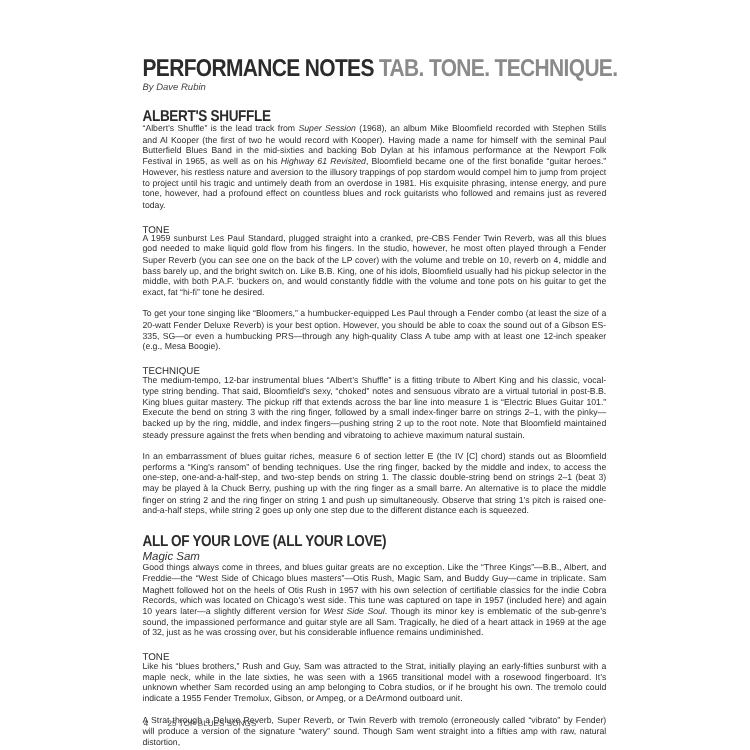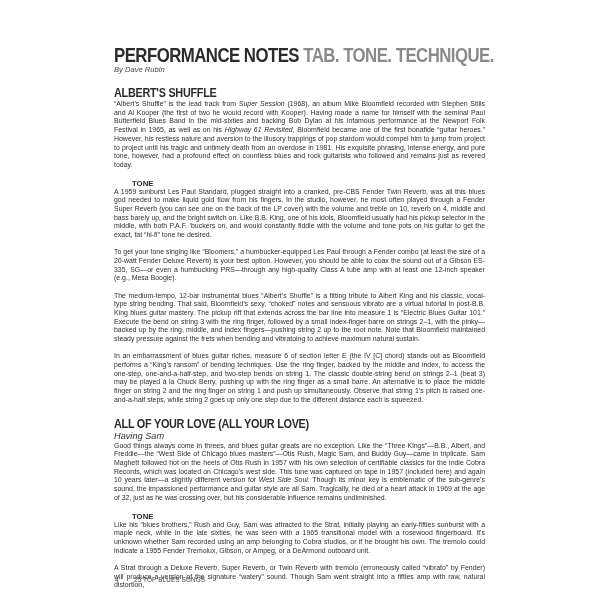--- a/index.html
+++ b/index.html
@@ -28,22 +28,22 @@
   .artist {
     font-style: italic; font-size: 9.2px; line-height: 10px; color: #333;
     margin: 0 0 1px 0;
   }
   .para {
     font-size: 6.95px; line-height: 8.7px; color: #2e2e2e;
     text-align: justify; margin: 0;
   }
   .para + .para { margin-top: 8.5px; }
   .sub-head {
-    font-weight: bold; font-size: 7.8px; line-height: 9px; color: #2b2b2b;
-    margin: 9px 0 0 18px;
+    font-weight: normal; font-size: 7.8px; line-height: 9px; color: #2b2b2b;
+    margin: 9px 0 0 0;
   }
   .song2 { margin-top: 10px; }
   .footer {
     position: absolute; top: 576px; left: 115px;
     font-family: "Liberation Sans", sans-serif; font-size: 6.4px; color: #333;
     white-space: nowrap;
   }
   .footer .pg { display: inline-block; width: 19px; }
   .footer .book { letter-spacing: 0.1px; color: #444; }
   em { font-style: italic; }
@@ -59,27 +59,28 @@
   <p class="byline">By Dave Rubin</p>
 
   <section>
     <h2 class="song-title">ALBERT'S SHUFFLE</h2>
     <p class="para"><span>“Albert’s Shuffle” is the lead track from </span><em>Super Session</em><span> (1968), an album Mike Bloomfield recorded with Stephen Stills and Al Kooper (the first of two he would record with Kooper). Having made a name for himself with the seminal Paul Butterfield Blues Band in the mid-sixties and backing Bob Dylan at his infamous performance at the Newport Folk Festival in 1965, as well as on his </span><em>Highway 61 Revisited</em><span>, Bloomfield became one of the first bonafide “guitar heroes.” However, his restless nature and aversion to the illusory trappings of pop stardom would compel him to jump from project to project until his tragic and untimely death from an overdose in 1981. His exquisite phrasing, intense energy, and pure tone, however, had a profound effect on countless blues and rock guitarists who followed and remains just as revered today.</span></p>
 
     <h3 class="sub-head">TONE</h3>
     <p class="para">A 1959 sunburst Les Paul Standard, plugged straight into a cranked, pre-CBS Fender Twin Reverb, was all this blues god needed to make liquid gold flow from his fingers. In the studio, however, he most often played through a Fender Super Reverb (you can see one on the back of the LP cover) with the volume and treble on 10, reverb on 4, middle and bass barely up, and the bright switch on. Like B.B. King, one of his idols, Bloomfield usually had his pickup selector in the middle, with both P.A.F. ‘buckers on, and would constantly fiddle with the volume and tone pots on his guitar to get the exact, fat “hi-fi” tone he desired.</p>
     <p class="para">To get your tone singing like “Bloomers,” a humbucker-equipped Les Paul through a Fender combo (at least the size of a 20-watt Fender Deluxe Reverb) is your best option. However, you should be able to coax the sound out of a Gibson ES-335, SG—or even a humbucking PRS—through any high-quality Class A tube amp with at least one 12-inch speaker (e.g., Mesa Boogie).</p>
 
+    <h3 class="sub-head">TECHNIQUE</h3>
     <p class="para">The medium-tempo, 12-bar instrumental blues “Albert’s Shuffle” is a fitting tribute to Albert King and his classic, vocal-type string bending. That said, Bloomfield’s sexy, “choked” notes and sensuous vibrato are a virtual tutorial in post-B.B. King blues guitar mastery. The pickup riff that extends across the bar line into measure 1 is “Electric Blues Guitar 101.” Execute the bend on string 3 with the ring finger, followed by a small index-finger barre on strings 2–1, with the pinky—backed up by the ring, middle, and index fingers—pushing string 2 up to the root note. Note that Bloomfield maintained steady pressure against the frets when bending and vibratoing to achieve maximum natural sustain.</p>
     <p class="para">In an embarrassment of blues guitar riches, measure 6 of section letter E (the IV [C] chord) stands out as Bloomfield performs a “King’s ransom” of bending techniques. Use the ring finger, backed by the middle and index, to access the one-step, one-and-a-half-step, and two-step bends on string 1. The classic double-string bend on strings 2–1 (beat 3) may be played à la Chuck Berry, pushing up with the ring finger as a small barre. An alternative is to place the middle finger on string 2 and the ring finger on string 1 and push up simultaneously. Observe that string 1’s pitch is raised one-and-a-half steps, while string 2 goes up only one step due to the different distance each is squeezed.</p>
   </section>
 
   <section class="song2">
     <h2 class="song-title">ALL OF YOUR LOVE (ALL YOUR LOVE)</h2>
-    <p class="artist">Having Sam</p>
+    <p class="artist">Magic Sam</p>
     <p class="para"><span>Good things always come in threes, and blues guitar greats are no exception. Like the “Three Kings”—B.B., Albert, and Freddie—the “West Side of Chicago blues masters”—Otis Rush, Magic Sam, and Buddy Guy—came in triplicate. Sam Maghett followed hot on the heels of Otis Rush in 1957 with his own selection of certifiable classics for the indie Cobra Records, which was located on Chicago’s west side. This tune was captured on tape in 1957 (included here) and again 10 years later—a slightly different version for </span><em>West Side Soul</em><span>. Though its minor key is emblematic of the sub-genre’s sound, the impassioned performance and guitar style are all Sam. Tragically, he died of a heart attack in 1969 at the age of 32, just as he was crossing over, but his considerable influence remains undiminished.</span></p>
 
     <h3 class="sub-head">TONE</h3>
     <p class="para">Like his “blues brothers,” Rush and Guy, Sam was attracted to the Strat, initially playing an early-fifties sunburst with a maple neck, while in the late sixties, he was seen with a 1965 transitional model with a rosewood fingerboard. It’s unknown whether Sam recorded using an amp belonging to Cobra studios, or if he brought his own. The tremolo could indicate a 1955 Fender Tremolux, Gibson, or Ampeg, or a DeArmond outboard unit.</p>
     <p class="para">A Strat through a Deluxe Reverb, Super Reverb, or Twin Reverb with tremolo (erroneously called “vibrato” by Fender) will produce a version of the signature “watery” sound. Though Sam went straight into a fifties amp with raw, natural distortion,</p>
   </section>
 </div>
 
 <div class="footer">
   <span class="pg">4</span><span class="book">25 TOP BLUES SONGS</span>

